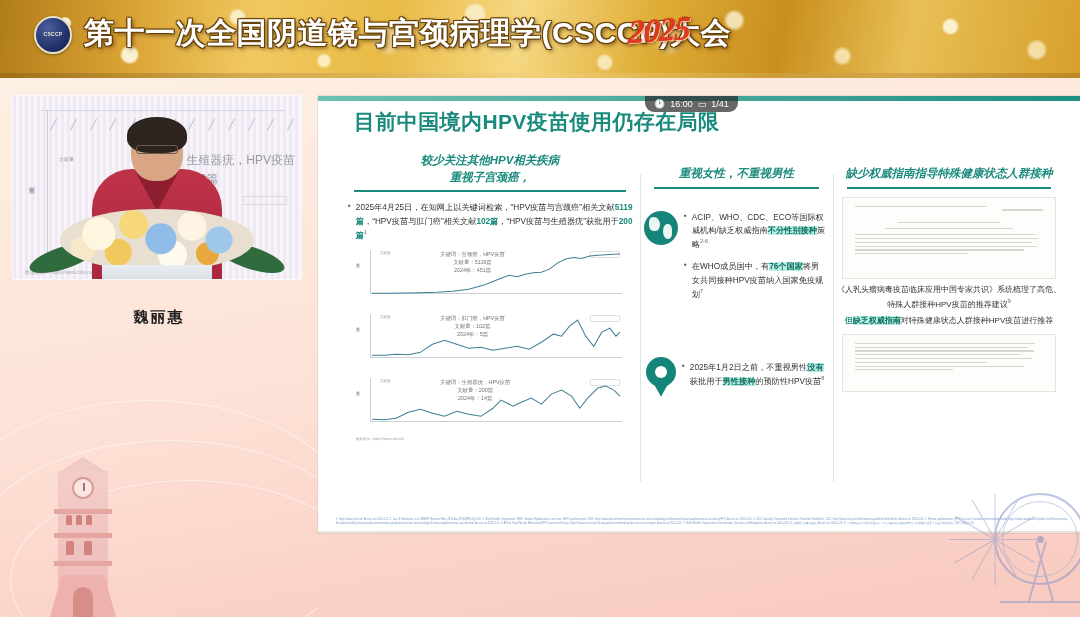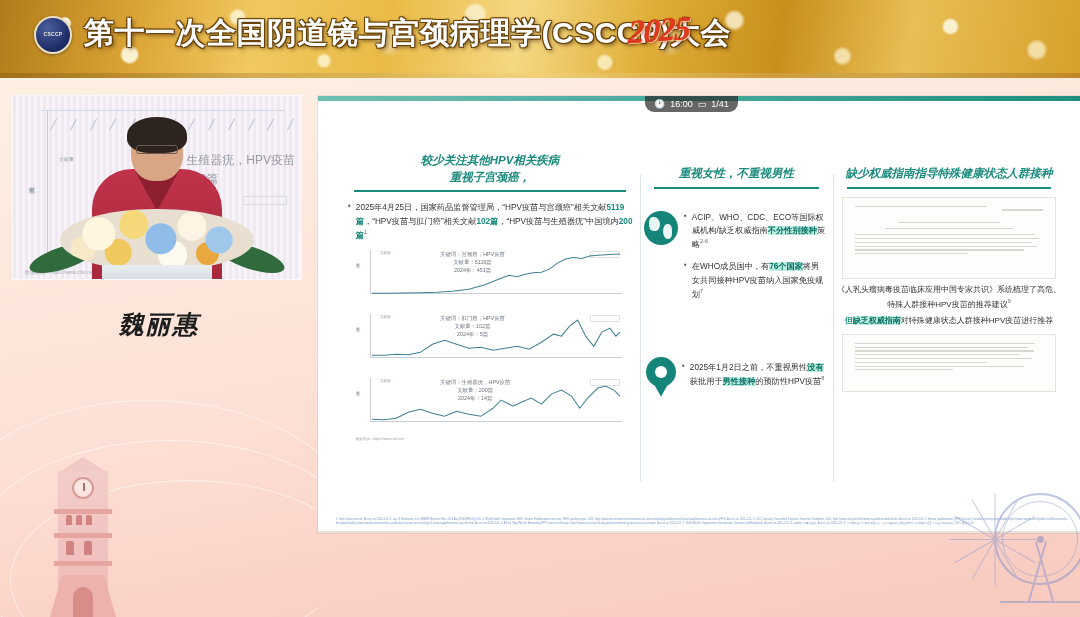--- a/index.html
+++ b/index.html
@@ -94,21 +94,21 @@
                         radial-gradient(circle at 82% 50%, #9fc7ea 0 13px, transparent 14px),
                         radial-gradient(circle at 30% 70%, #f0c95e 0 13px, transparent 14px),
                         radial-gradient(circle at 58% 74%, #fffaf0 0 14px, transparent 15px),
                         radial-gradient(circle at 76% 72%, #e9a83e 0 11px, transparent 12px),
                         radial-gradient(circle at 12% 64%, #f7e9c8 0 12px, transparent 13px),
                         #e8dfd1; }
   .f-vase { position:absolute; left:50%; transform:translateX(-50%); bottom:-2px; width:110px; height:22px;
             background:linear-gradient(180deg,#e9eef2,#cfd8de); border-radius:0 0 10px 10px; }
 
   .speaker-name { position:absolute; left:0; right:0; top:238px; text-align:center;
-                  font-size:25px; font-weight:bold; color:#1d1d1d; letter-spacing:2px;font-style:italic; }
+                  font-size:15px; font-weight:bold; color:#1d1d1d; letter-spacing:2px; }
   .speaker-org { position:absolute; left:0; right:0; top:268px; text-align:center;
                  font-size:21px; font-weight:bold; color:#1d1d1d; letter-spacing:1px; }
 
   
   .tower { position:absolute; left:50px; bottom:0; width:66px; height:160px; }
   .tw-roof{ position:absolute; left:8px; top:0; width:50px; height:16px; background:#f0c8c4;
             clip-path: polygon(50% 0,100% 100%,0 100%); }
   .tw-body{ position:absolute; left:8px; top:14px; width:50px; bottom:0;
             background: linear-gradient(180deg,#f3cdc9,#eeb9b7); }
   .tw-clock{ position:absolute; left:50%; transform:translateX(-50%); top:20px; width:22px; height:22px;
@@ -280,33 +280,34 @@
       <div class="tw-win" style="left:16px; top:84px; width:8px; height:14px;"></div>
       <div class="tw-win" style="left:34px; top:84px; width:8px; height:14px;"></div>
       <div class="tw-band" style="top:104px;"></div>
       <div class="tw-base"></div>
       <div class="tw-arch"></div>
     </div>
   </div>
 
   <div class="slide">
     <div class="slide-topbar"></div>
+    <div class="slide-title">目前中国境内HPV疫苗使用仍存在局限</div>
 
     <div class="cols">
 
       <div class="col col-1">
         <div class="col-head">
           <div>较少关注其他HPV相关疾病</div>
           <div>重视子宫颈癌，</div>
         </div>
         <div class="col-rule"></div>
 
         <div class="bullet" style="margin-left:8px; margin-right:6px;">
           <span class="dot">▪</span>
-          <span><span>2025年4月25日，国家药品监督管理局，“HPV疫苗与宫颈癌”相关文献</span><span class="bold-g">5119篇</span><span>，“HPV疫苗与肛门癌”相关文献</span><span class="bold-g">102篇</span><span>，“HPV疫苗与生殖器疣”中国境内</span><span class="bold-g">200篇</span><span class="sup">1</span></span>
+          <span><span>2025年4月25日，在知网上以关键词检索，“HPV疫苗与宫颈癌”相关文献</span><span class="bold-g">5119篇</span><span>，“HPV疫苗与肛门癌”相关文献</span><span class="bold-g">102篇</span><span>，“HPV疫苗与生殖器疣”获批用于</span><span class="bold-g">200篇</span><span class="sup">1</span></span>
         </div>
 
         <div class="chart">
           <div class="ch-axis-y"></div>
           <div class="ch-axis-x"></div>
           <div class="ch-ylab">文献量</div>
           <div class="ch-legend">文献量</div>
           <div class="ch-btn"></div>
           <div class="ch-note">
             <div>关键词：宫颈癌，HPV疫苗</div>

